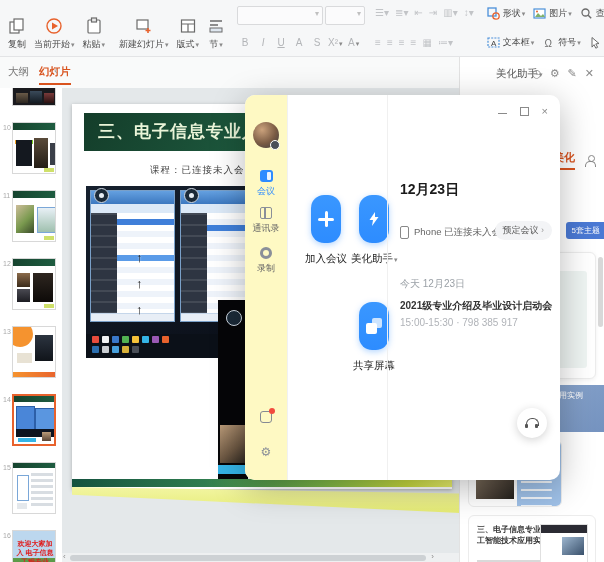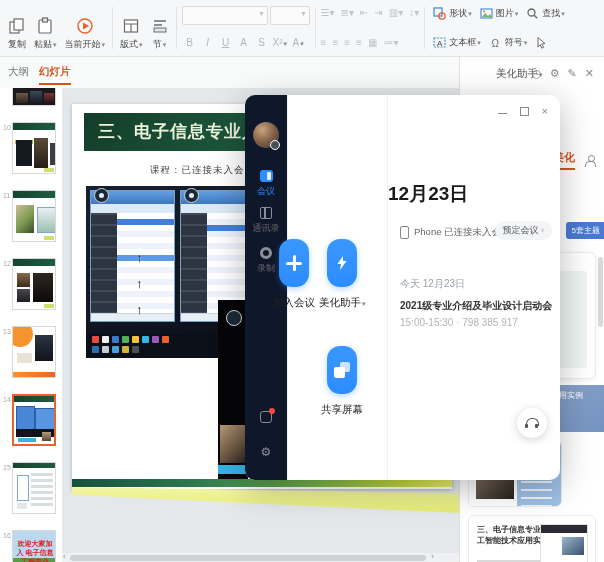--- a/index.html
+++ b/index.html
@@ -107,53 +107,53 @@
   .cardC .ttl{position:absolute;left:8px;top:8px;width:72px;font-size:8px;line-height:11px;color:#333;font-weight:bold;}
   .cardC .lines{position:absolute;left:8px;top:44px;width:68px;height:26px;
         background:repeating-linear-gradient(180deg,#d9d9d9 0 1.5px,transparent 1.5px 6px);}
   .cardC .shot{position:absolute;right:7px;top:8px;width:46px;height:60px;border:1px solid #e0e0e0;background:#fff;}
   .cardC .shot .hd{height:8px;background:#2b2b33;}
   .cardC .shot .im{position:absolute;right:3px;top:12px;width:22px;height:18px;background:linear-gradient(140deg,#9db6cf,#5b7purple 60%,#39506b);background:linear-gradient(140deg,#9db6cf,#39506b);}
   .pscroll{position:absolute;right:1px;top:200px;width:5px;height:70px;background:#d8d8d8;border-radius:3px;}
   
   .dialog{position:absolute;left:245px;top:95px;width:315px;height:385px;background:#fff;border-radius:10px;
           box-shadow:0 8px 34px rgba(0,0,0,.28);z-index:50;}
-  .dside{position:absolute;left:0;top:0;bottom:0;width:42px;background:#0f172a;border-radius:10px 0 0 10px;border-right:1px solid #f0f1f3;}
+  .dside{position:absolute;left:0;top:0;bottom:0;width:42px;background:#fef9c3;border-radius:10px 0 0 10px;border-right:1px solid #f0f1f3;}
   .avatar{position:absolute;left:8px;top:27px;width:26px;height:26px;border-radius:50%;
           background:radial-gradient(circle at 35% 30%,#cba27c,#7a5b44 55%,#38393f);}
   .avbadge{position:absolute;left:25px;top:45px;width:8px;height:8px;border-radius:50%;background:#4a4f58;border:1px solid #fff;}
   .dnav{position:absolute;left:0;width:42px;text-align:center;font-size:9px;color:#666;}
   .dnav .nicon{margin:0 auto 3px auto;}
   .dnav.active{color:#2d8cff;}
   .nic-meet{width:13px;height:12px;border-radius:3px;background:#2d8cff;position:relative;}
   .nic-meet::after{content:"";position:absolute;right:2px;top:2px;width:4px;height:8px;background:#fff;opacity:.9;border-radius:1px;}
   .nic-book{width:12px;height:12px;border:1.5px solid #8a8f99;border-radius:2px;box-sizing:border-box;position:relative;}
   .nic-book::after{content:"";position:absolute;left:3px;top:0;bottom:0;width:1.5px;background:#8a8f99;}
   .nic-rec{width:12px;height:12px;border:3px solid #8a8f99;border-radius:50%;box-sizing:border-box;}
   .nic-box{width:12px;height:12px;border:1.5px solid #858a93;border-radius:3px;box-sizing:border-box;position:relative;margin:0 auto;}
   .reddot{position:absolute;right:-4px;top:-4px;width:6px;height:6px;border-radius:50%;background:#f24b3e;}
   .nic-gear{font-size:12px;color:#8a8f99;}
-  .dactions{position:absolute;left:24px;top:0;width:100px;bottom:0;margin-top:44px;}
+  .dactions{position:absolute;left:56px;top:0;width:100px;bottom:0;}
   .action{position:absolute;width:46px;text-align:center;}
   .aicon{width:30px;height:48px;margin:0 auto;border-radius:13px;background:linear-gradient(180deg,#3a97ff,#2d8cff);
          display:flex;align-items:center;justify-content:center;box-shadow:0 2px 6px rgba(45,140,255,.35);}
   .albl{margin-top:9px;font-size:10.5px;color:#222;white-space:nowrap;}
   .plus{position:relative;width:16px;height:16px;}
   .plus::before{content:"";position:absolute;left:0;top:6.5px;width:16px;height:3px;background:#fff;border-radius:2px;}
   .plus::after{content:"";position:absolute;left:6.5px;top:0;width:3px;height:16px;background:#fff;border-radius:2px;}
   .check{width:12px;height:7px;border-left:3px solid #fff;border-bottom:3px solid #fff;transform:rotate(-45deg);margin-top:-4px;}
   .screens{position:relative;width:16px;height:16px;}
   .screens::before{content:"";position:absolute;right:0;top:0;width:10px;height:10px;background:rgba(255,255,255,.75);border-radius:2px;}
   .screens::after{content:"";position:absolute;left:0;bottom:0;width:11px;height:11px;background:#fff;border-radius:2px;}
   .dright{position:absolute;left:142px;right:0;top:0;bottom:0;border-left:1px solid #f0f0f0;}
   .winctl{position:absolute;right:12px;top:10px;display:flex;gap:13px;align-items:center;height:12px;}
   .wmin{width:9px;height:0;border-top:1.5px solid #8a8a8a;margin-top:5px;}
   .wmax{width:7px;height:7px;border:1.2px solid #8a8a8a;}
   .wclose{font-size:11px;color:#8a8a8a;line-height:10px;}
-  .ddate{position:absolute;left:0;top:86px;font-size:19px;font-weight:bold;color:#1a1a1a;}
+  .ddate{position:absolute;left:12px;top:86px;font-size:14px;font-weight:bold;color:#1a1a1a;}
   .phrow{position:absolute;left:12px;top:131px;display:flex;gap:5px;align-items:center;font-size:9.5px;color:#666;}
   .phico{width:7px;height:11px;border:1.2px solid #888;border-radius:2px;}
   .histpill{position:absolute;right:8px;top:126px;background:#f3f4f6;border-radius:10px;padding:3px 8px;
             font-size:9px;color:#555;white-space:nowrap;}
   .histpill::after{content:" ›";color:#999;}
   .dtoday{position:absolute;left:12px;top:182px;font-size:10px;color:#9aa0a6;}
   .devent{position:absolute;left:12px;top:204px;font-size:10px;font-weight:bold;color:#333;white-space:nowrap;}
   .dmeta{position:absolute;left:12px;top:222px;font-size:10px;color:#b0b3b8;}
   .helpbtn{position:absolute;right:13px;bottom:42px;width:30px;height:30px;border-radius:50%;background:#fff;
            box-shadow:0 2px 10px rgba(0,0,0,.18);display:flex;align-items:center;justify-content:center;}
@@ -171,33 +171,40 @@
   <div class="ribbon">
     <div class="bigbtn">
       <svg class="gi" viewBox="0 0 18 18">
           <rect x="2" y="5" width="9" height="11" fill="#fff" stroke="#6b6b6b" stroke-width="1.2"></rect>
           <rect x="6" y="2" width="9" height="11" fill="#fff" stroke="#6b6b6b" stroke-width="1.2"></rect>
         </svg>
       <span>复制</span>
     </div>
     <div class="bigbtn">
       <svg class="gi" viewBox="0 0 18 18">
+          <circle cx="9" cy="9" r="7" fill="none" stroke="#e8622d" stroke-width="1.4"></circle>
+          <polygon points="7,5.5 13,9 7,12.5" fill="#e8622d"></polygon>
+        </svg>
+      <span class="cr">当前开始</span>
+    </div>
+    <div class="bigbtn">
+      <svg class="gi" viewBox="0 0 18 18">
           <rect x="3" y="3" width="12" height="13" rx="1" fill="#fff" stroke="#6b6b6b" stroke-width="1.2"></rect>
           <rect x="6.5" y="1" width="5" height="4" fill="#e8e8e8" stroke="#6b6b6b" stroke-width="1.2"></rect>
         </svg>
       <span class="cr">粘贴</span>
     </div>
+    <div class="vsep"></div>
     <div class="bigbtn">
       <svg class="gi" viewBox="0 0 18 18">
-          <circle cx="9" cy="9" r="7" fill="none" stroke="#e8622d" stroke-width="1.4"></circle>
-          <polygon points="7,5.5 13,9 7,12.5" fill="#e8622d"></polygon>
+          <rect x="2" y="3" width="11" height="9" fill="#fff" stroke="#6b6b6b" stroke-width="1.2"></rect>
+          <path d="M13 11v5M10.5 13.5h5" stroke="#e8622d" stroke-width="1.6"></path>
         </svg>
-      <span class="cr">当前开始</span>
-    </div>
-    <div class="vsep"></div>
+      <span class="cr">新建幻灯片</span>
+    </div>
     <div class="bigbtn">
       <svg class="gi" viewBox="0 0 18 18">
           <rect x="2.5" y="3" width="13" height="12" fill="#fff" stroke="#6b6b6b" stroke-width="1.2"></rect>
           <path d="M2.5 7h13M9 7v8" stroke="#6b6b6b" stroke-width="1.2"></path>
         </svg>
       <span class="cr">版式</span>
     </div>
     <div class="bigbtn">
       <svg class="gi" viewBox="0 0 18 18">
           <path d="M3 4h12M3 8h8" stroke="#6b6b6b" stroke-width="1.3"></path>

